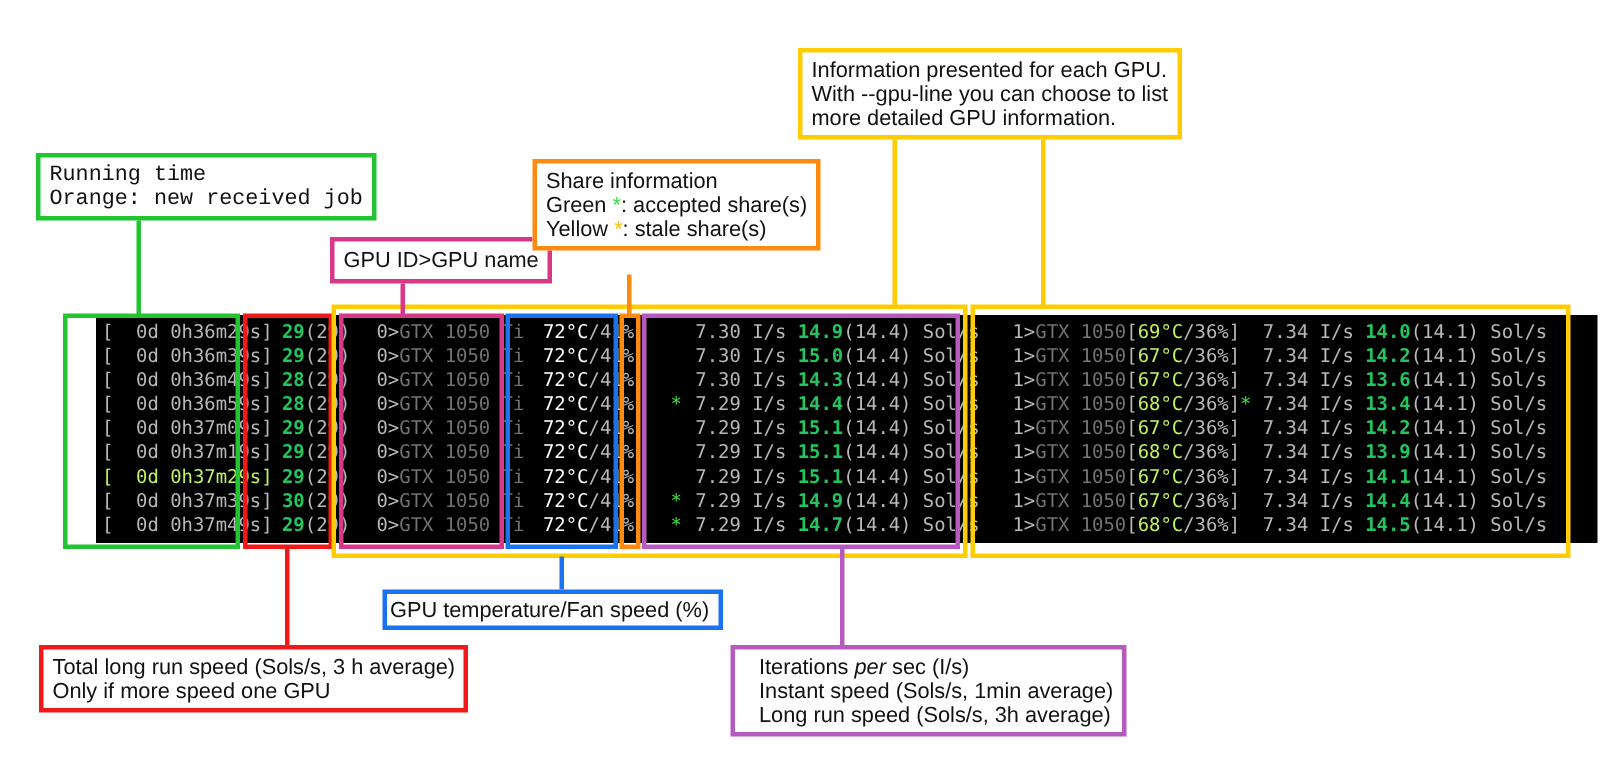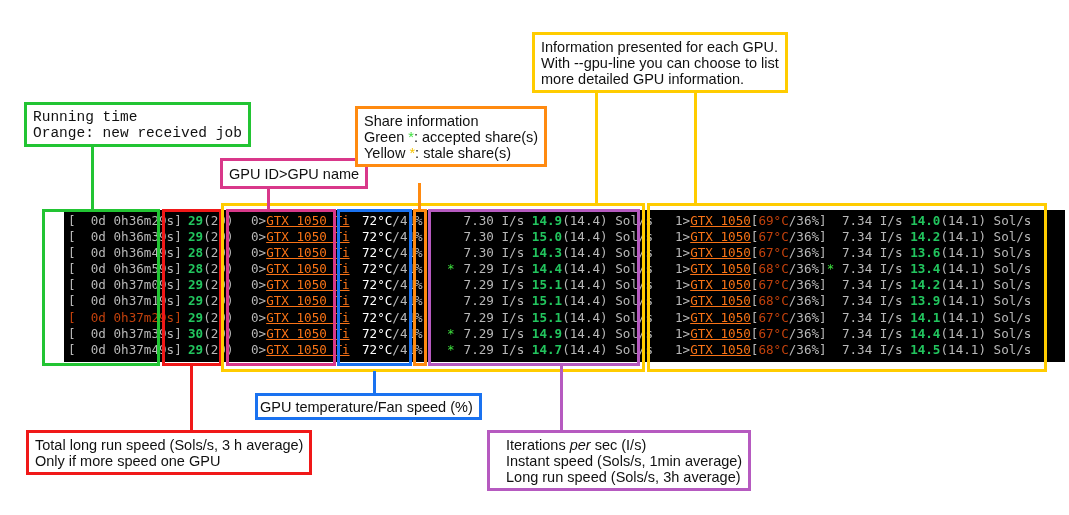--- a/index.html
+++ b/index.html
@@ -10,23 +10,23 @@
           color:#111; padding:4px 6px 3px 6px; white-space:nowrap; }
   .note .ln { display:block; }
   .vline { position:absolute; width:3px; }
 
   .term { position:absolute; left:42px; top:210px; width:1001px; height:152px; background:#000;margin-left:22px; }
   .pane { position:absolute; top:0; font-family:"DejaVu Sans Mono", monospace; font-size:12.6px;
           line-height:16.1px; white-space:pre; color:#b8b8b8; padding-top:3px; }
   .row { display:block; height:16.1px; }
   .w { color:#22c55e; font-weight:bold; }
   .g { color:#b8b8b8; }
-  .cy { color:#f97316;text-decoration:underline; }
+  .cy { color:#737373; }
   .rd { color:#ffffff; }
-  .or { color:#c2410c; }
+  .or { color:#bef264; }
   .st { color:#3ee03e; }
 
   .frame { position:absolute; box-sizing:border-box; border:3px solid; pointer-events:none; }
 </style>
 </head>
 <body>
 
 <div class="term">
   <div class="pane" id="pane-time" style="left:4px;"><span class="row"><span class="g">[  0d 0h36m29s]</span></span><span class="row"><span class="g">[  0d 0h36m39s]</span></span><span class="row"><span class="g">[  0d 0h36m49s]</span></span><span class="row"><span class="g">[  0d 0h36m59s]</span></span><span class="row"><span class="g">[  0d 0h37m09s]</span></span><span class="row"><span class="g">[  0d 0h37m19s]</span></span><span class="row"><span class="or">[  0d 0h37m29s]</span></span><span class="row"><span class="g">[  0d 0h37m39s]</span></span><span class="row"><span class="g">[  0d 0h37m49s]</span></span></div>
   <div class="pane" id="pane-total" style="left:124px;"><span class="row"><span class="w">29</span><span class="g">(29)</span></span><span class="row"><span class="w">29</span><span class="g">(29)</span></span><span class="row"><span class="w">28</span><span class="g">(29)</span></span><span class="row"><span class="w">28</span><span class="g">(29)</span></span><span class="row"><span class="w">29</span><span class="g">(29)</span></span><span class="row"><span class="w">29</span><span class="g">(29)</span></span><span class="row"><span class="w">29</span><span class="g">(29)</span></span><span class="row"><span class="w">30</span><span class="g">(29)</span></span><span class="row"><span class="w">29</span><span class="g">(29)</span></span></div>

